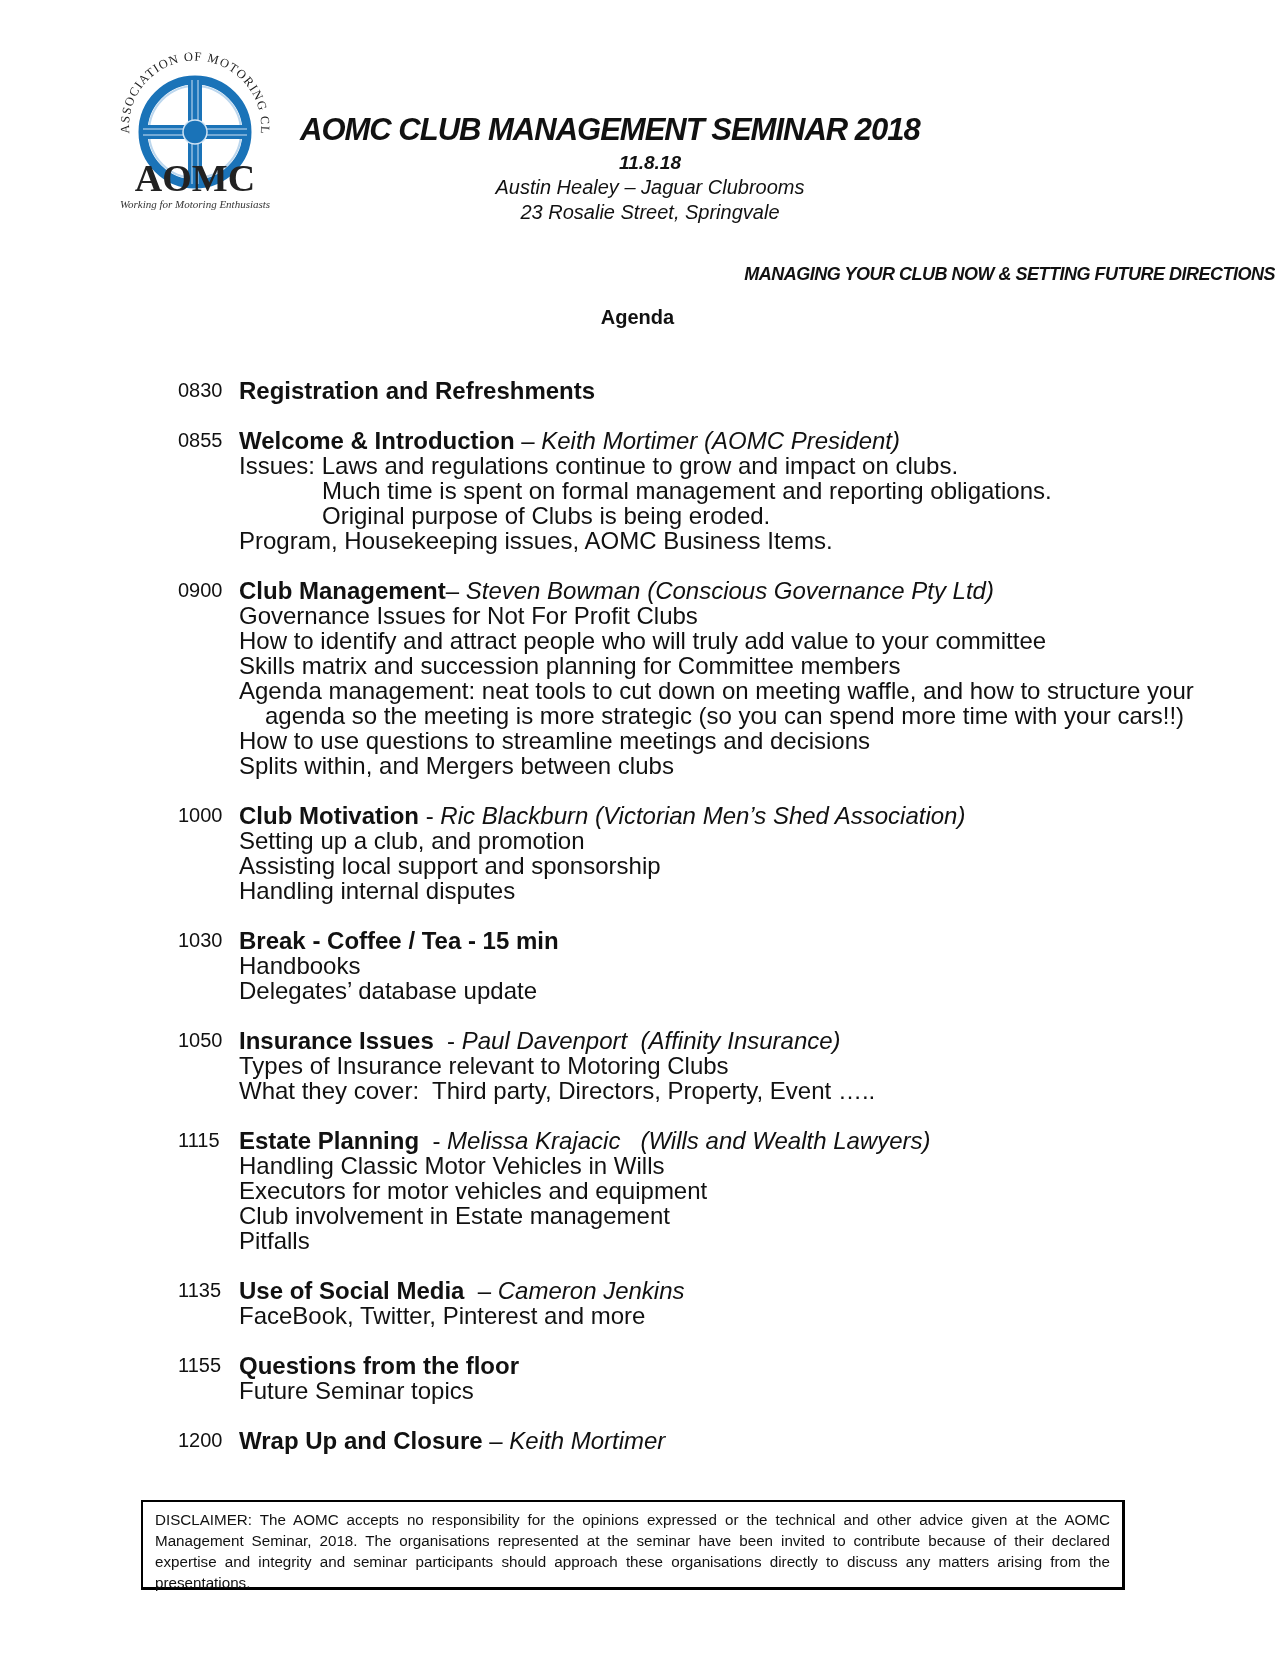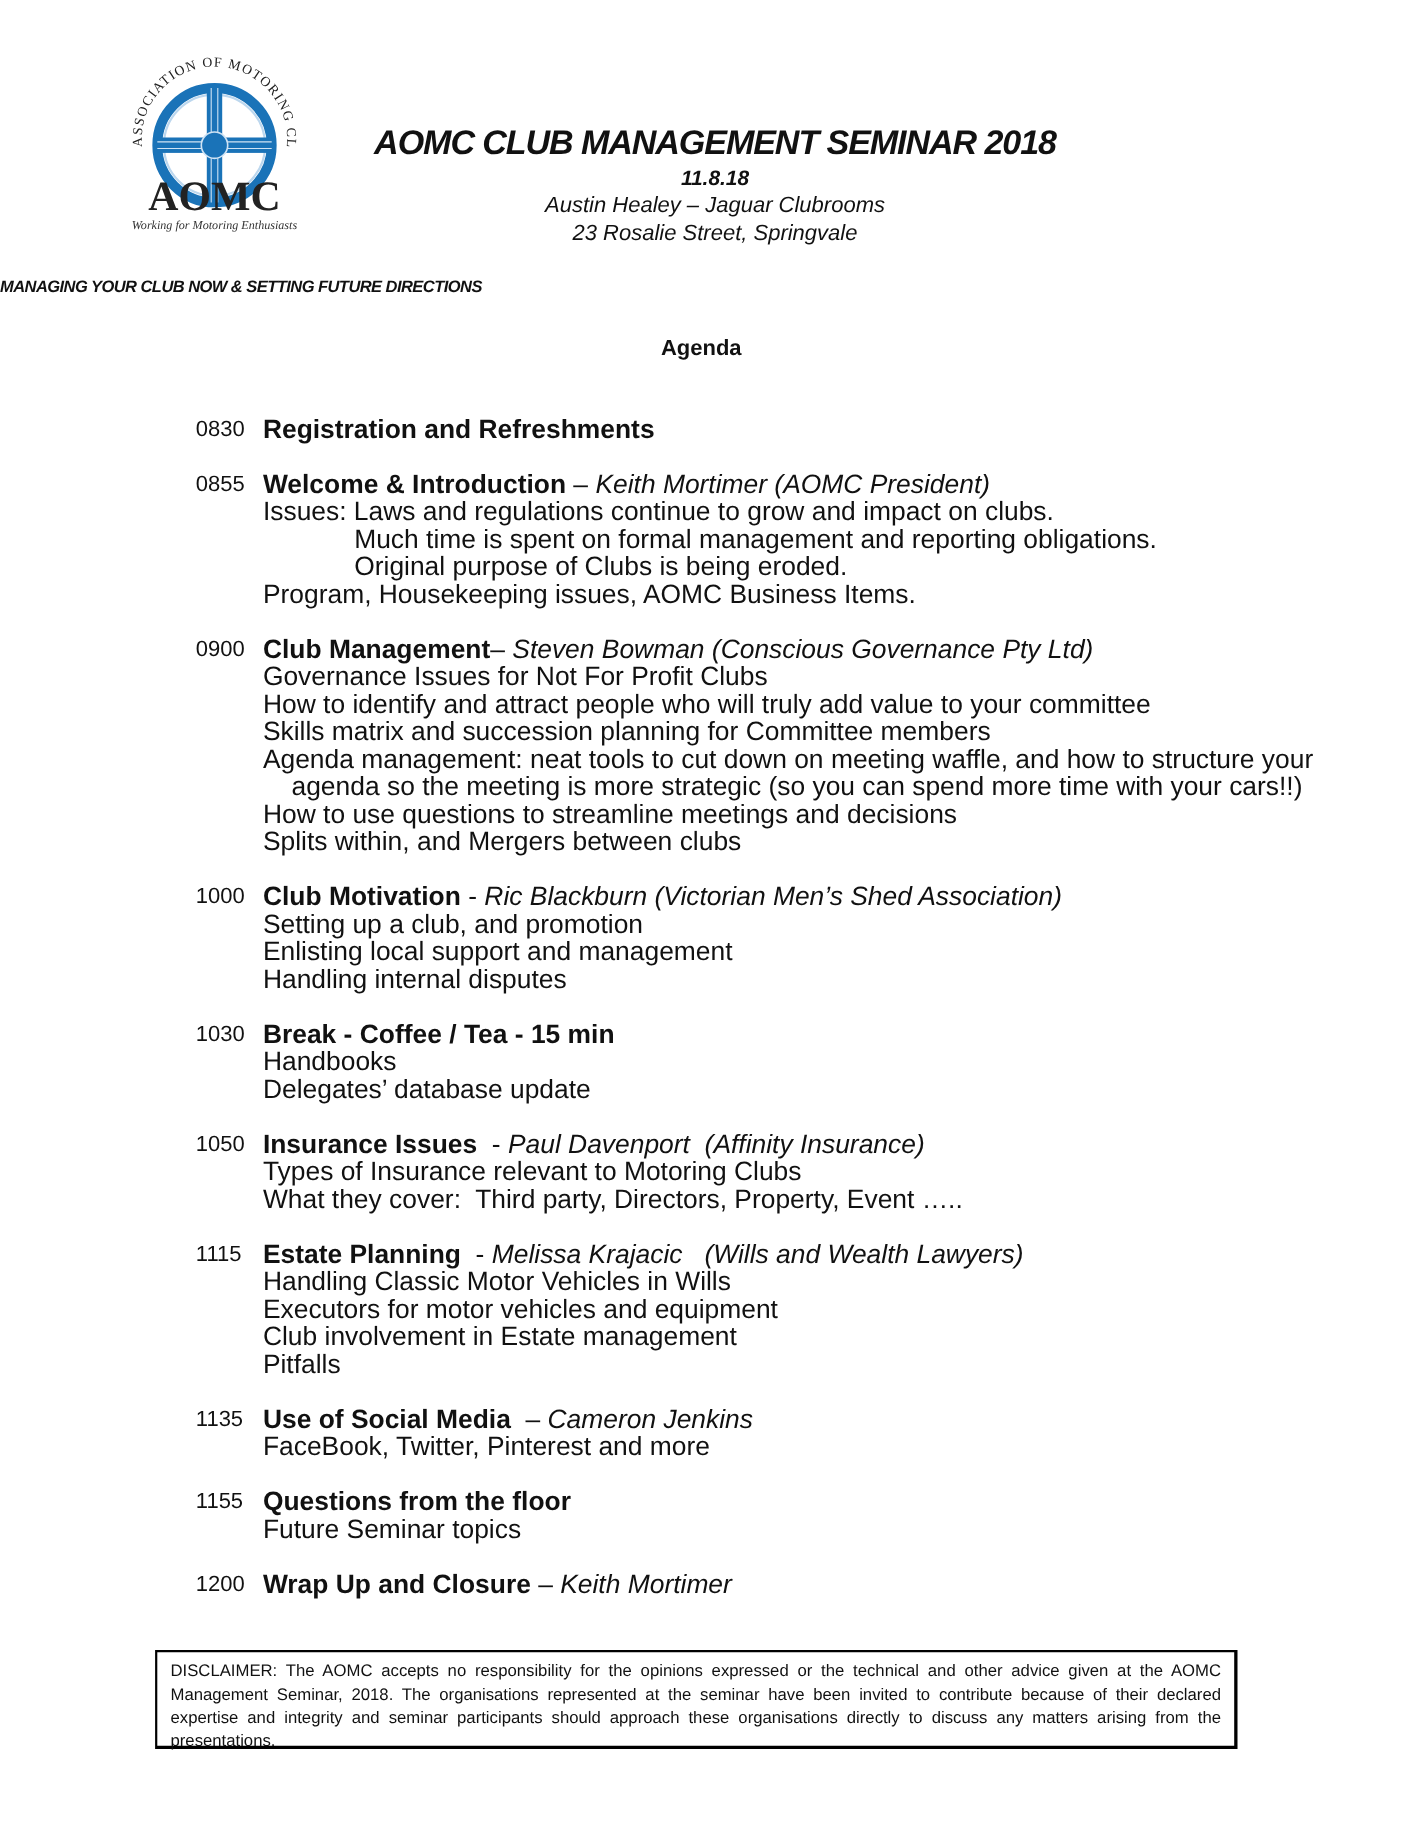--- a/index.html
+++ b/index.html
@@ -1,28 +1,28 @@
 <!DOCTYPE html>
 <html><head>
 <meta charset="utf-8">
 <style>
   html, body { margin:0; padding:0; background:#ffffff; }
   body { width:1275px; height:1662px; position:relative; overflow:hidden;
          font-family:"Liberation Sans", sans-serif; color:#111; }
   .logo { position:absolute; left:108px; top:32px; width:176px; height:182px; }
   .logo svg { display:block; }
-  .title { position:absolute; left:300px; width:700px; top:112px; text-align:center;
+  .title { position:absolute; left:300px; width:700px; top:112px; 
            font-size:31px; font-weight:bold; font-style:italic; letter-spacing:-1px; }
   .sub { position:absolute; left:300px; width:700px; text-align:center;
          font-size:20px; font-style:italic; }
   .sub.date { top:152px; font-weight:bold; font-size:19px; }
   .sub.venue { top:176px; }
   .sub.addr { top:201px; }
-  .theme { position:absolute; left:0; width:1275px; top:252px; text-align:left;
-           font-size:15px; font-weight:bold; font-style:italic; letter-spacing:-0.5px; }
+  .theme { position:absolute; left:0; width:1275px; top:264px; text-align:right;
+           font-size:18px; font-weight:bold; font-style:italic; letter-spacing:-0.5px; }
   .agenda-h { position:absolute; left:0; width:1275px; top:306px; text-align:center;
               font-size:20px; font-weight:bold; }
   .items { position:absolute; left:166px; top:378px; width:960px; }
   .item { position:relative; margin-bottom:25px; }
   .time { position:absolute; left:12px; top:0; width:70px; font-weight:normal; font-size:20px; line-height:25px; }
   .body { margin-left:73px; font-size:24px; line-height:25px; }
   .head { font-weight:bold; }
   .sep { font-weight:normal; }
   .speaker { font-style:italic; font-weight:normal; }
   .line { white-space:nowrap; }
@@ -100,21 +100,21 @@
       <div class="line">How to use questions to streamline meetings and decisions</div>
       <div class="line">Splits within, and Mergers between clubs</div>
     </div>
   </div>
 
   <div class="item">
     <div class="time">1000</div>
     <div class="body">
       <div class="line"><span class="head">Club Motivation</span><span class="sep"> - </span><span class="speaker">Ric Blackburn  (Victorian Men’s Shed Association)</span></div>
       <div class="line">Setting up a club, and promotion</div>
-      <div class="line">Enlisting local support and management</div>
+      <div class="line">Assisting local support and sponsorship</div>
       <div class="line">Handling internal disputes</div>
     </div>
   </div>
 
   <div class="item">
     <div class="time">1030</div>
     <div class="body">
       <div class="line"><span class="head">Break - Coffee / Tea - 15 min</span></div>
       <div class="line">Handbooks</div>
       <div class="line">Delegates’ database update</div>

